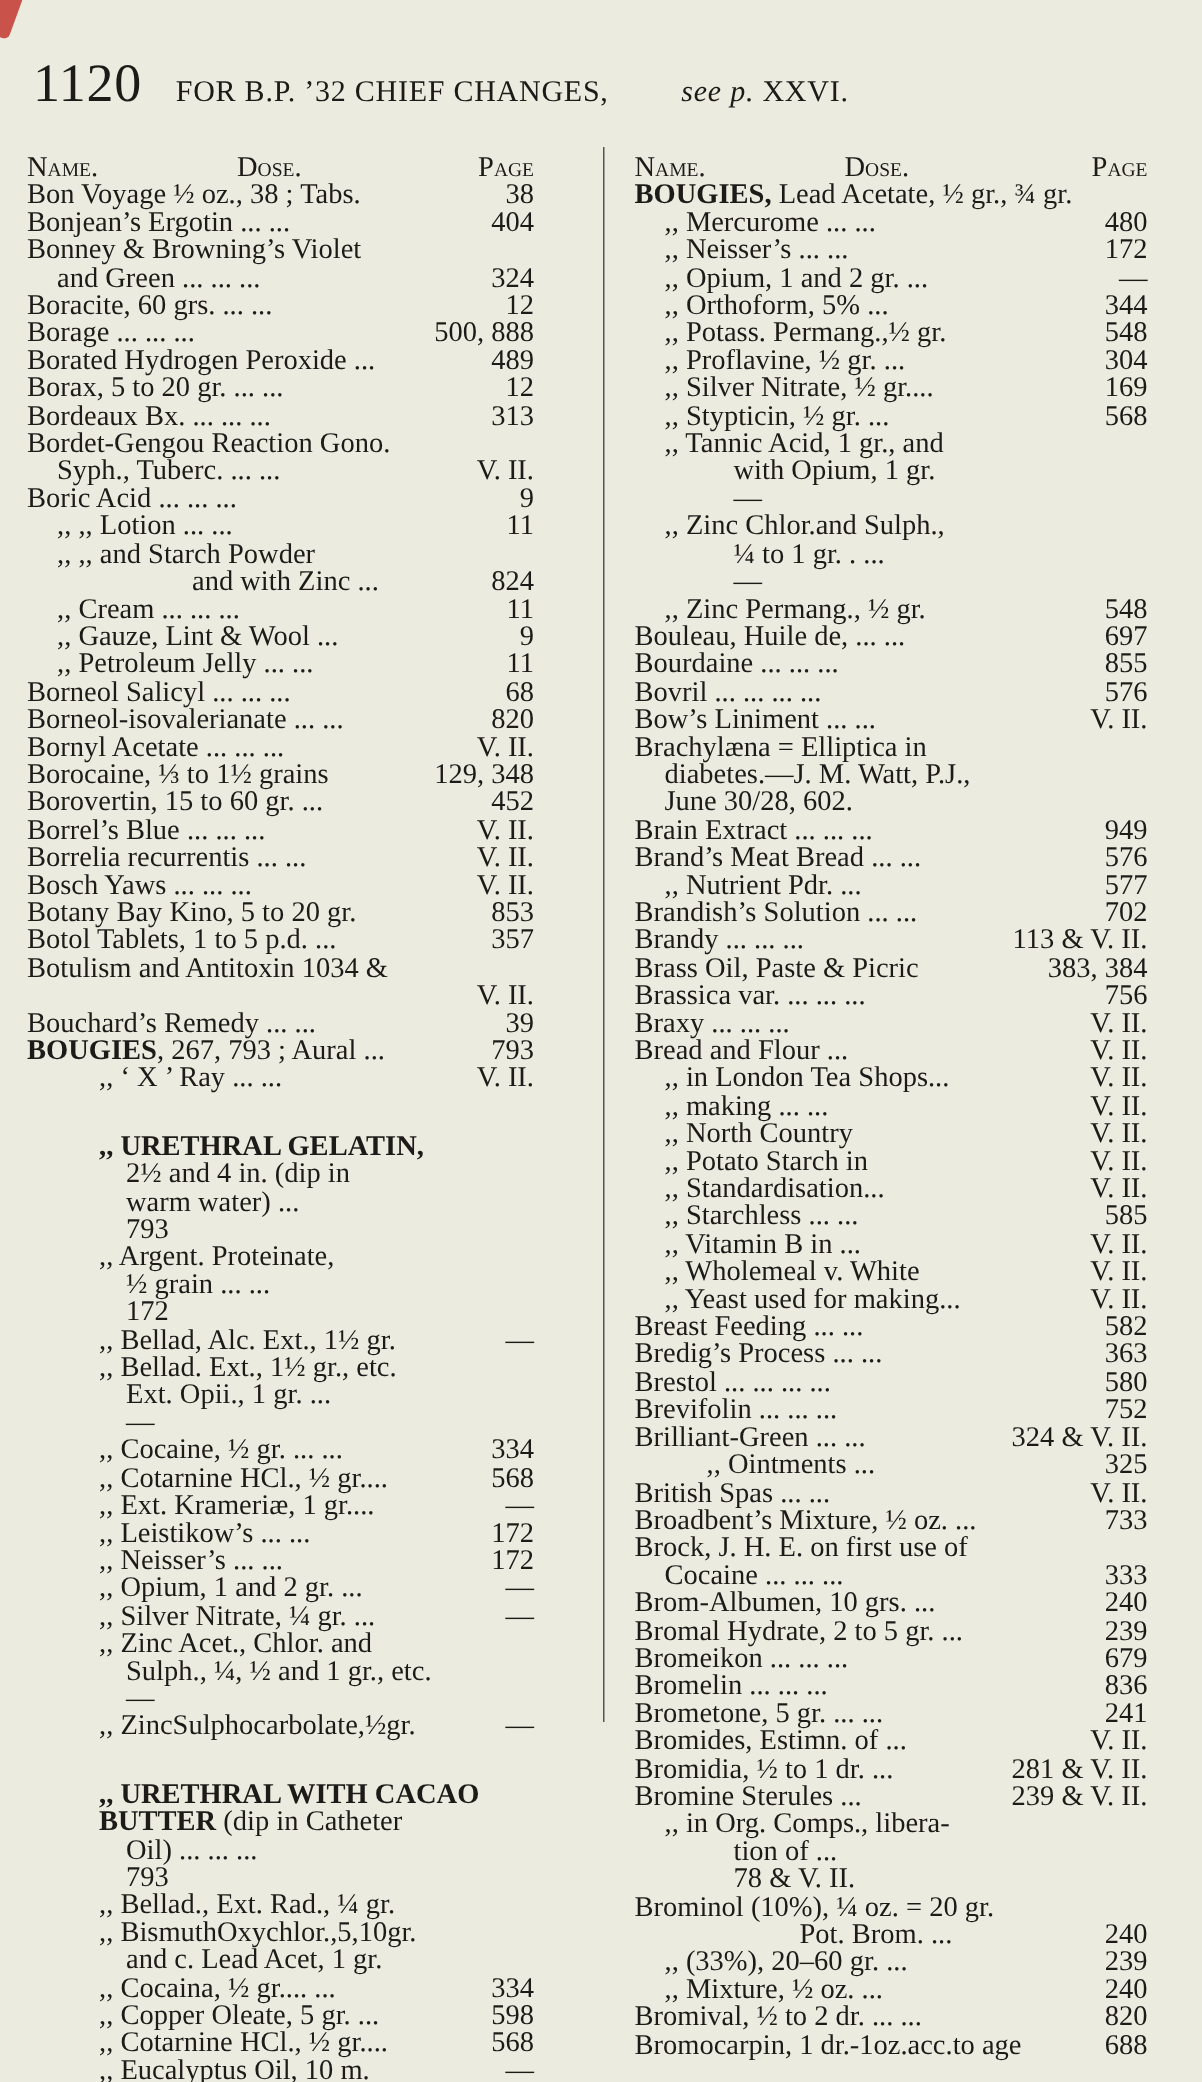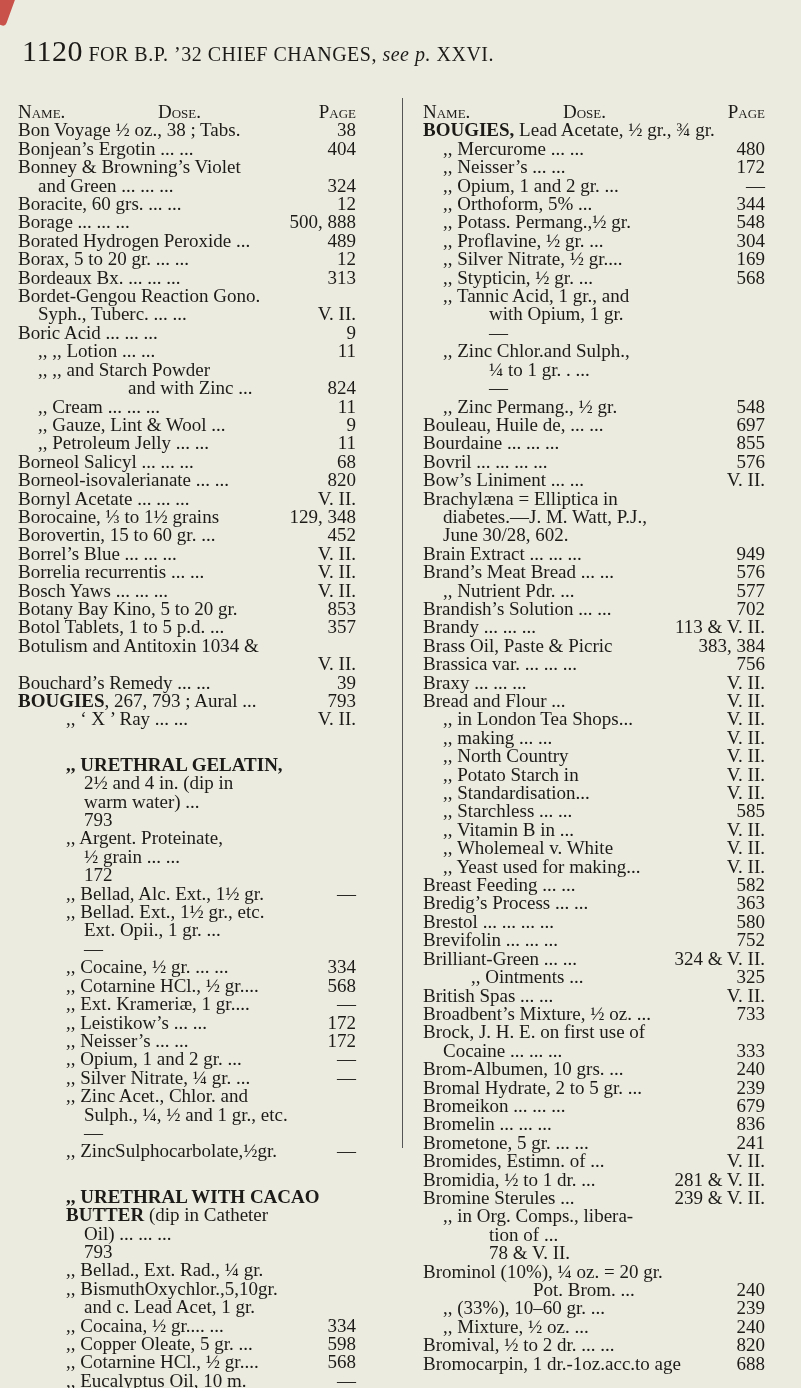--- a/index.html
+++ b/index.html
@@ -11,22 +11,22 @@
     position:relative;
   }
   .corner {
     position:absolute; left:-10px; top:-12px; width:22px; height:36px;
     background:#c9524a; transform:rotate(20deg); border-radius:4px;
   }
   .header {
     position:absolute; top:34px; left:22px; right:0;
     font-size:20px; letter-spacing:0.5px;
   }
-  .header .pg { font-size:30px; margin-right:0; }
-  .header .it { font-style:italic; }
+  .header .pg { font-size:36px; margin-right:17px; }
+  .header .it { font-style:italic;margin-left:43px; }
   .col {
     position:absolute; top:103px; width:338px;
     font-size:19px; line-height:18.4px;
   }
   .col.left { left:18px; }
   .col.right { left:423px; width:342px; }
   .divider {
     position:absolute; left:402px; top:98px; width:1px; height:1050px;
     background:#555;
   }
@@ -691,21 +691,21 @@
         <span class="txt">Brominol (10%), ¼ oz. = 20 gr.</span>
         <span class="fill"></span>
         <span class="pg"></span>
       </div>
       <div class="row ind4">
         <span class="txt">Pot. Brom.    ...</span>
         <span class="fill"></span>
         <span class="pg">240</span>
       </div>
       <div class="row ind1">
-        <span class="txt">,,  (33%), 10–60 gr.    ...</span>
+        <span class="txt">,,  (33%), 20–60 gr.    ...</span>
         <span class="fill"></span>
         <span class="pg">239</span>
       </div>
       <div class="row ind1">
         <span class="txt">,,  Mixture, ½ oz.    ...</span>
         <span class="fill"></span>
         <span class="pg">240</span>
       </div>
       <div class="row">
         <span class="txt">Bromival, ½ to 2 dr.  ...    ...</span>

